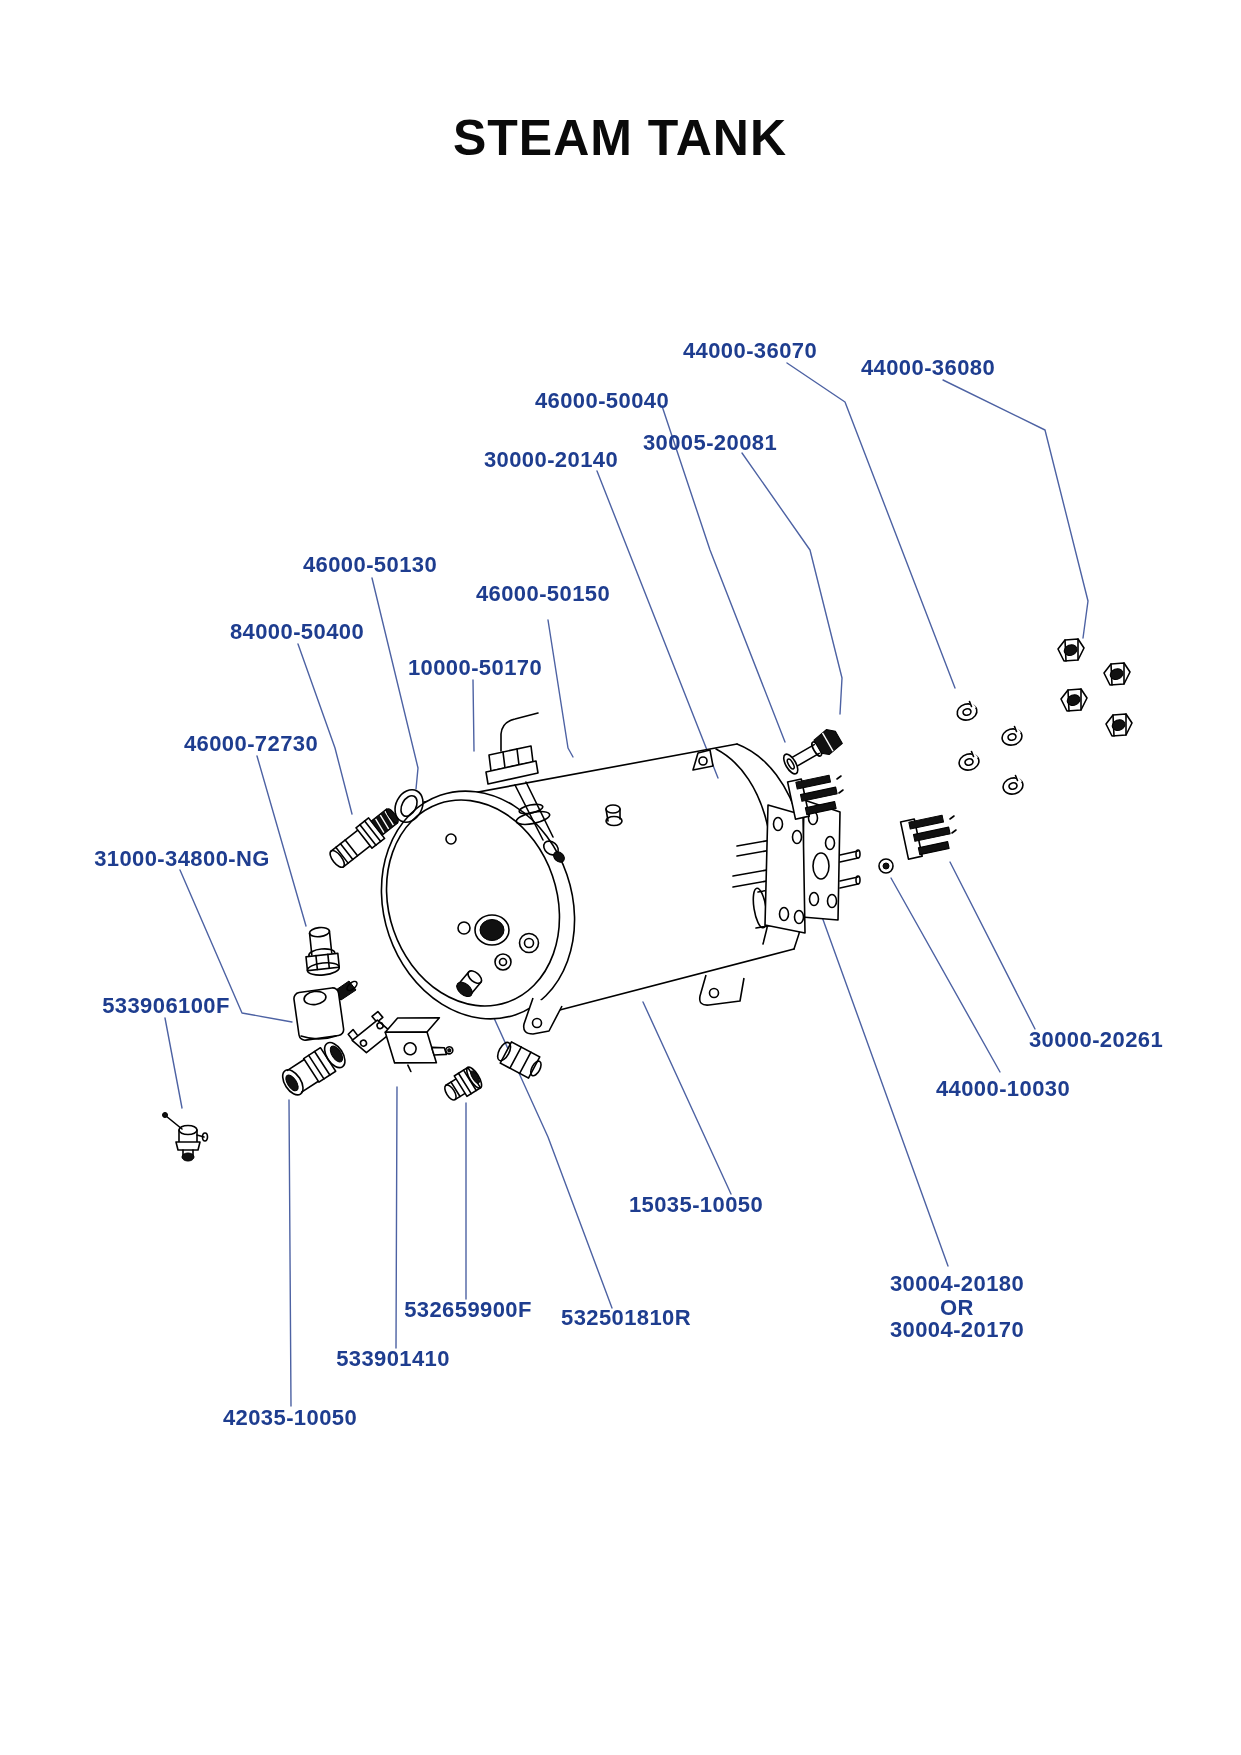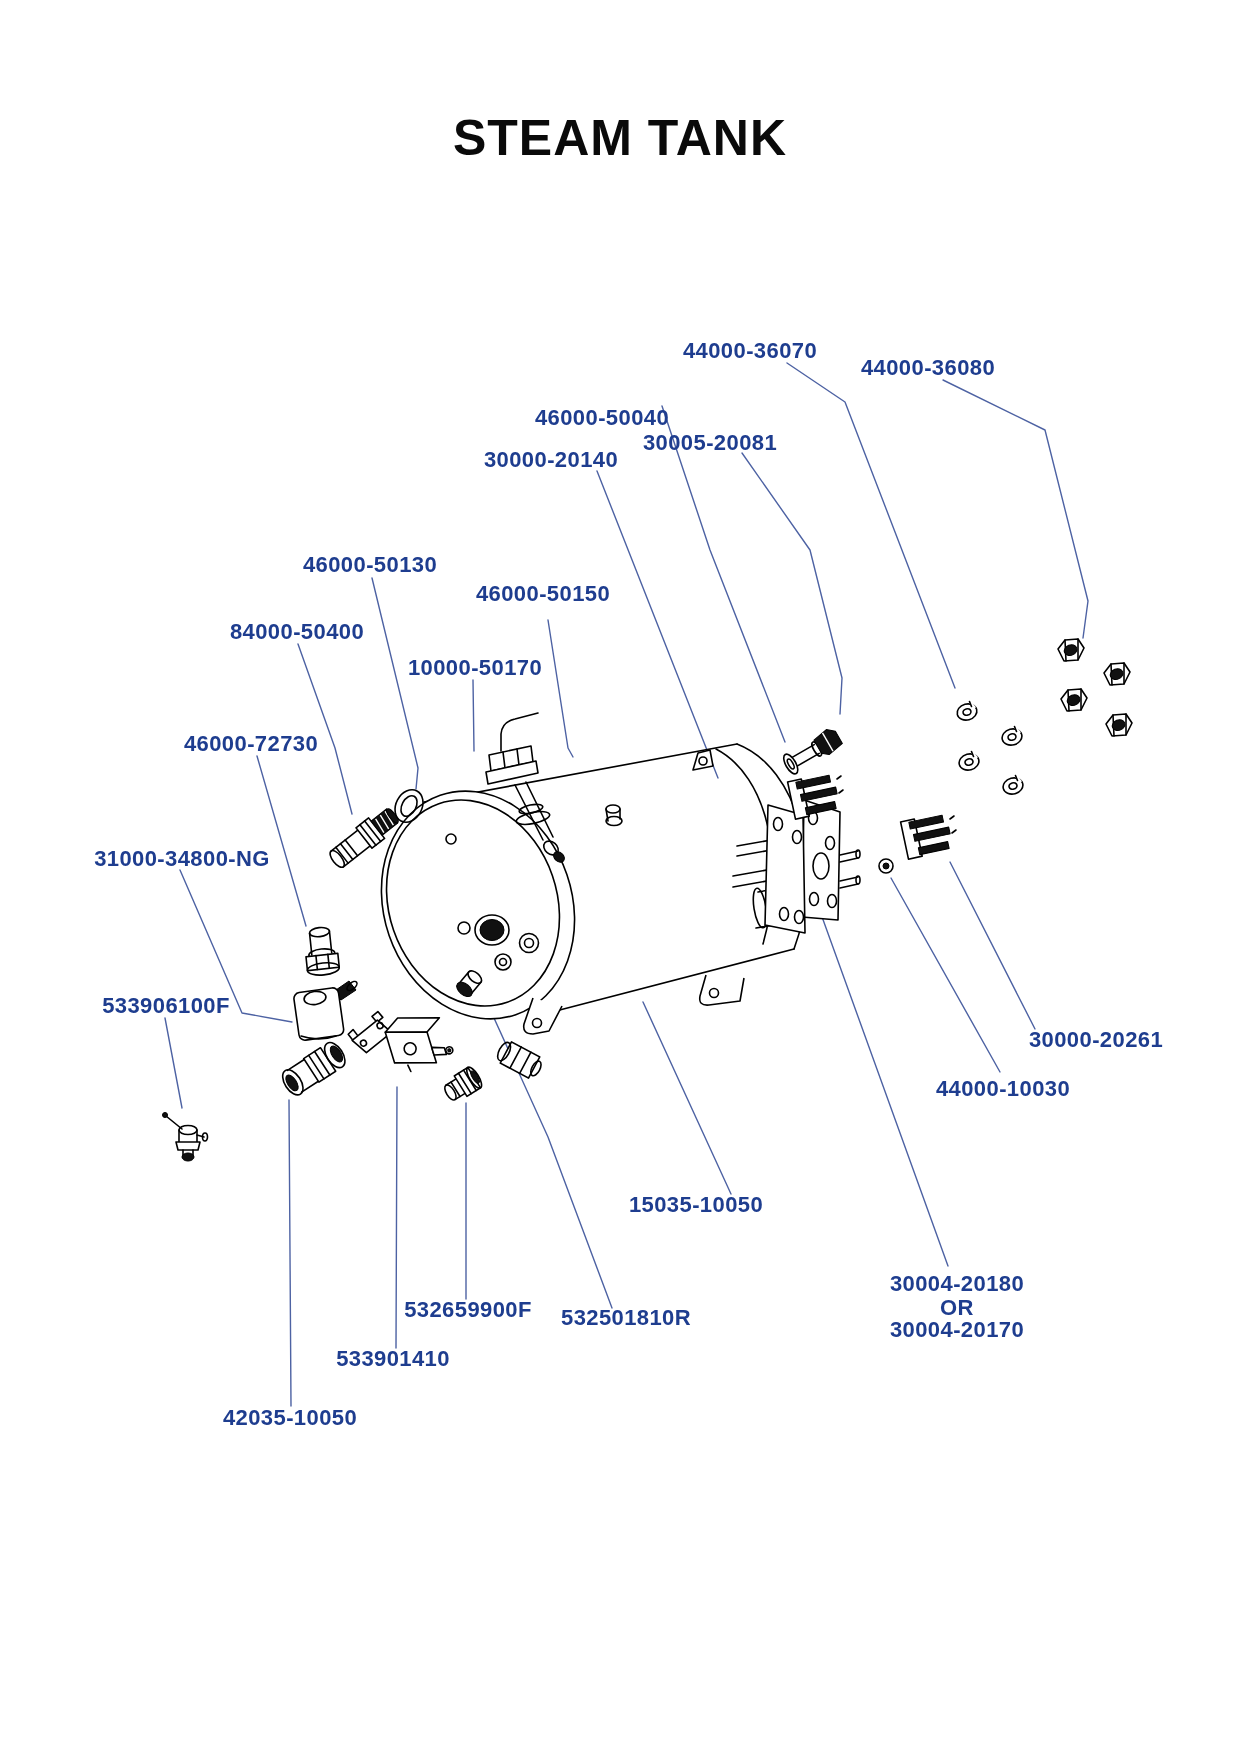--- a/index.html
+++ b/index.html
@@ -257,21 +257,21 @@
       <path class="ln" d="M1,-12 L1,12 M7,-12 L7,12" stroke-width="1.1"></path>
       <ellipse class="ln" cx="12" cy="0" rx="4.5" ry="12"></ellipse>
       <ellipse class="dk" cx="13" cy="0" rx="2.5" ry="7"></ellipse>
     </g>
   </svg>
 
   <div class="page-title">STEAM TANK</div>
 
   <div class="part-label" style="left:750px;top:351px">44000-36070</div>
   <div class="part-label" style="left:928px;top:368px">44000-36080</div>
-  <div class="part-label" style="left:602px;top:418px">46000-50040</div>
+  <div class="part-label" style="left:602px;top:401px">46000-50040</div>
   <div class="part-label" style="left:710px;top:443px">30005-20081</div>
   <div class="part-label" style="left:551px;top:460px">30000-20140</div>
   <div class="part-label" style="left:370px;top:565px">46000-50130</div>
   <div class="part-label" style="left:543px;top:594px">46000-50150</div>
   <div class="part-label" style="left:297px;top:632px">84000-50400</div>
   <div class="part-label" style="left:475px;top:668px">10000-50170</div>
   <div class="part-label" style="left:251px;top:744px">46000-72730</div>
   <div class="part-label" style="left:182px;top:859px">31000-34800-NG</div>
   <div class="part-label" style="left:166px;top:1006px">533906100F</div>
   <div class="part-label" style="left:1096px;top:1040px">30000-20261</div>

